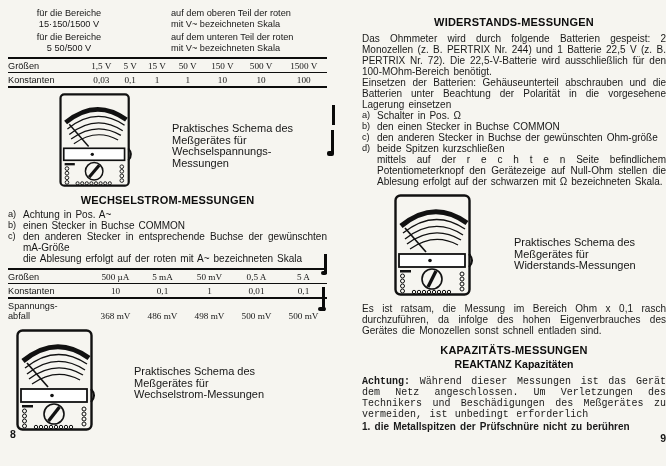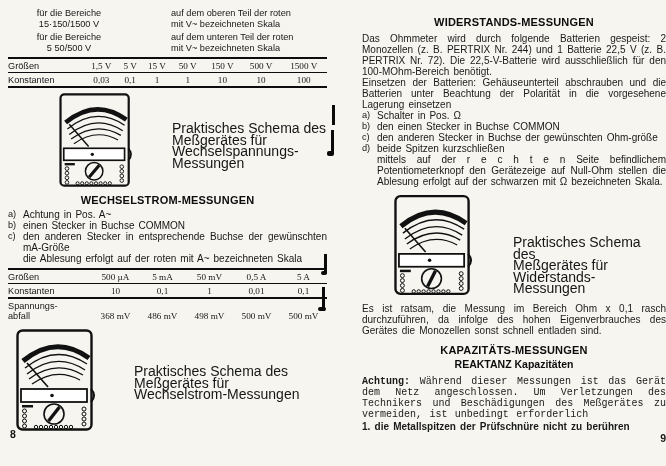--- a/index.html
+++ b/index.html
@@ -34,21 +34,21 @@
   .t-mid    { border-top:1.3px solid #0d0d0d; }
   .t-thick  { border-top:2.2px solid #0d0d0d; }
 
   
   .list-row { display:flex; }
   .list-marker { width:15px; flex:0 0 15px; font-size:9.2px; line-height:11px; }
   .list-text { flex:1; font-size:10px; line-height:11px; text-align:justify; word-spacing:1.2px; }
   .list-cont { margin-left:15px; }
 
   .meter-row { display:flex; align-items:flex-start; }
-  .meter-caption { font-size:14px; line-height:11.5px; }
+  .meter-caption { font-size:11px; line-height:11.5px; }
 
   .page-number { position:absolute; font-size:10.5px; font-weight:bold; }
   .artifact { position:absolute; background:#0a0a0a; }
 
   .bold { font-weight:bold; }
   svg { display:block; }
 </style>
 </head>
 <body>
 

